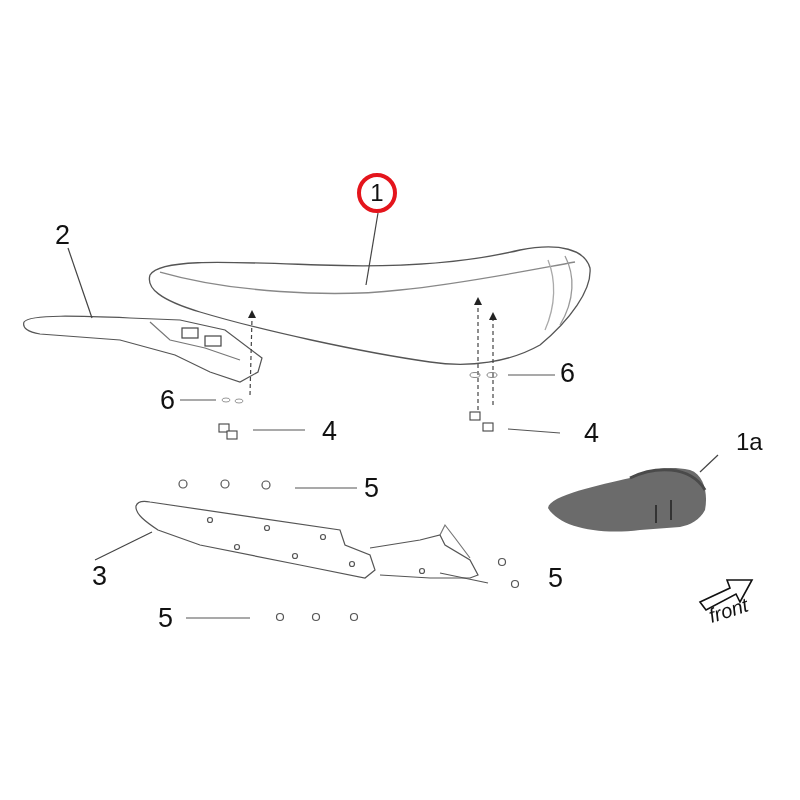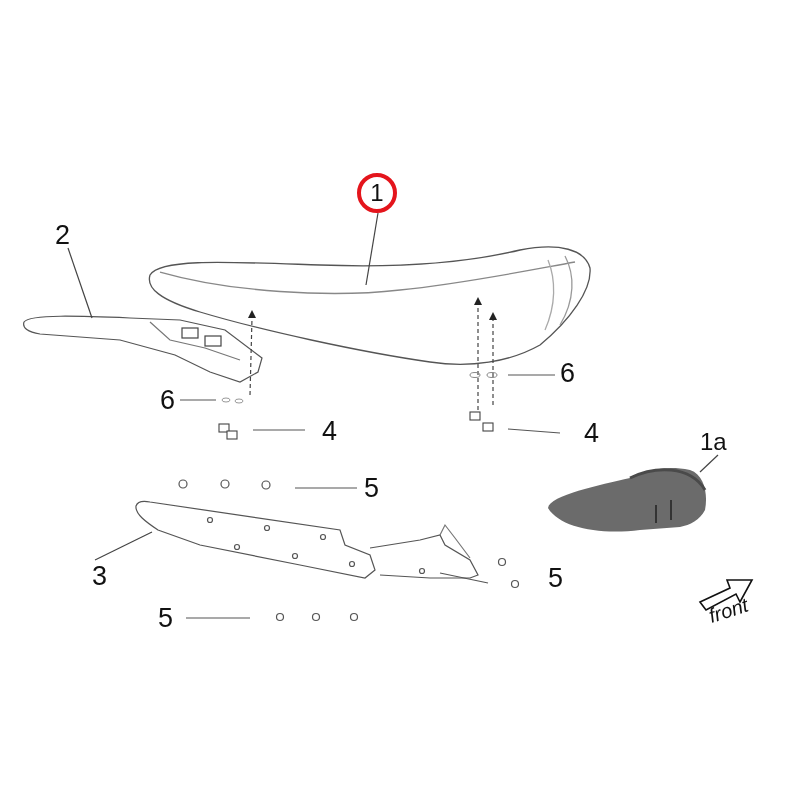--- a/index.html
+++ b/index.html
@@ -100,21 +100,21 @@
     <line x1="700" y1="472" x2="718" y2="455" stroke="#444" stroke-width="1.2"></line>
 
     <g>
       <polygon points="700,602 730,588 727,580 752,580 740,602 736,594 706,610" fill="#fff" stroke="#111" stroke-width="1.6"></polygon>
     </g>
   </svg>
 
   <div class="callout-1">
     <span>1</span>
   </div>
-  <div class="callout" style="left:700px;top:430px;font-size:24px;">1a</div>
+  <div class="callout" style="left:736px;top:430px;font-size:24px;">1a</div>
   <div class="callout" style="left:55px;top:222px;">2</div>
   <div class="callout" style="left:92px;top:563px;">3</div>
   <div class="callout" style="left:322px;top:418px;">4</div>
   <div class="callout" style="left:584px;top:420px;">4</div>
   <div class="callout" style="left:364px;top:475px;">5</div>
   <div class="callout" style="left:548px;top:565px;">5</div>
   <div class="callout" style="left:158px;top:605px;">5</div>
   <div class="callout" style="left:160px;top:387px;">6</div>
   <div class="callout" style="left:560px;top:360px;">6</div>
 

